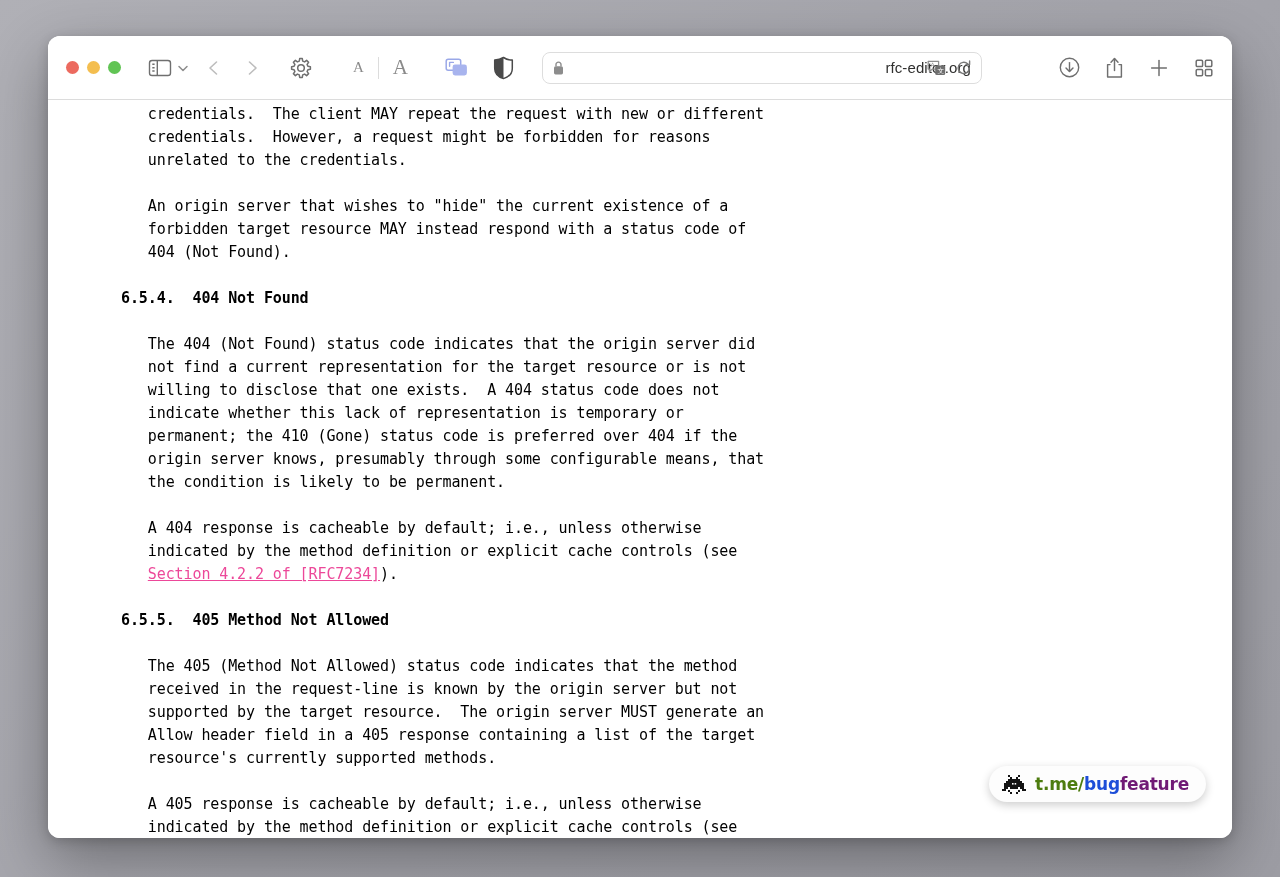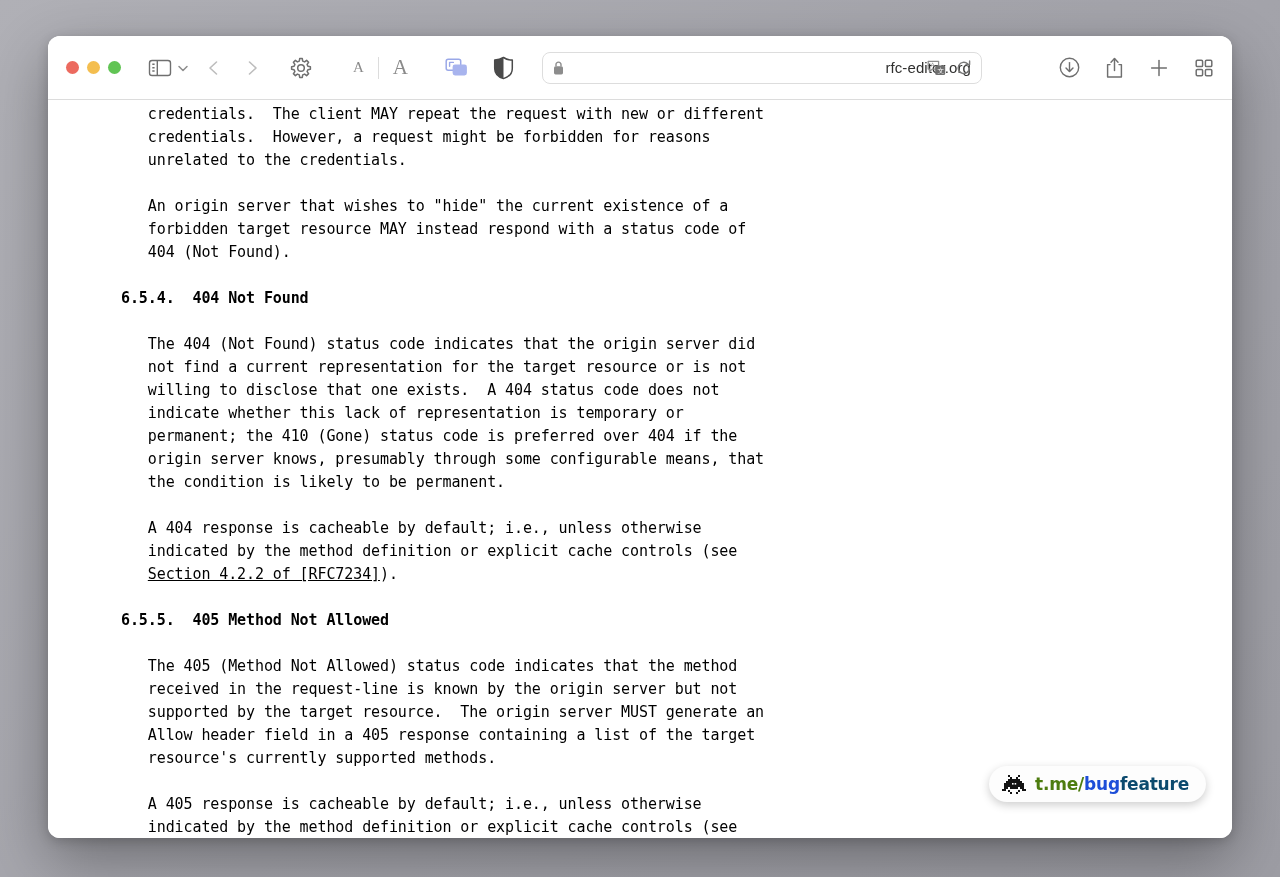--- a/index.html
+++ b/index.html
@@ -182,21 +182,21 @@
     font-size: 15px;
     line-height: 23px;
     color: #000000;
     white-space: pre;
     letter-spacing: -0.1px;
   }
   .doc .h {
     font-weight: bold;
   }
   .doc a {
-    color: #000000;
+    color: #ec4899;
     text-decoration: underline;
   }
   .blank { display: block; height: 23px; }
 
   
   .watermark {
     position: absolute;
     left: 989px;
     top: 766px;
     height: 36px;
@@ -210,21 +210,21 @@
   }
   .wm-label {
     font-family: "DejaVu Sans", sans-serif;
     font-size: 17px;
     font-weight: bold;
     white-space: nowrap;
     letter-spacing: -0.2px;
   }
   .wm-tme  { color: #4d7c0f; }
   .wm-bug  { color: #1d4ed8; }
-  .wm-feat { color: #0c4a6e; }
+  .wm-feat { color: #701a75; }
   .icon-invader { width: 24px; height: 20px; }
 </style>
 </head>
 <body>
 
 <div class="window">
 
   <div class="toolbar">
 
     <div class="traffic-lights">

